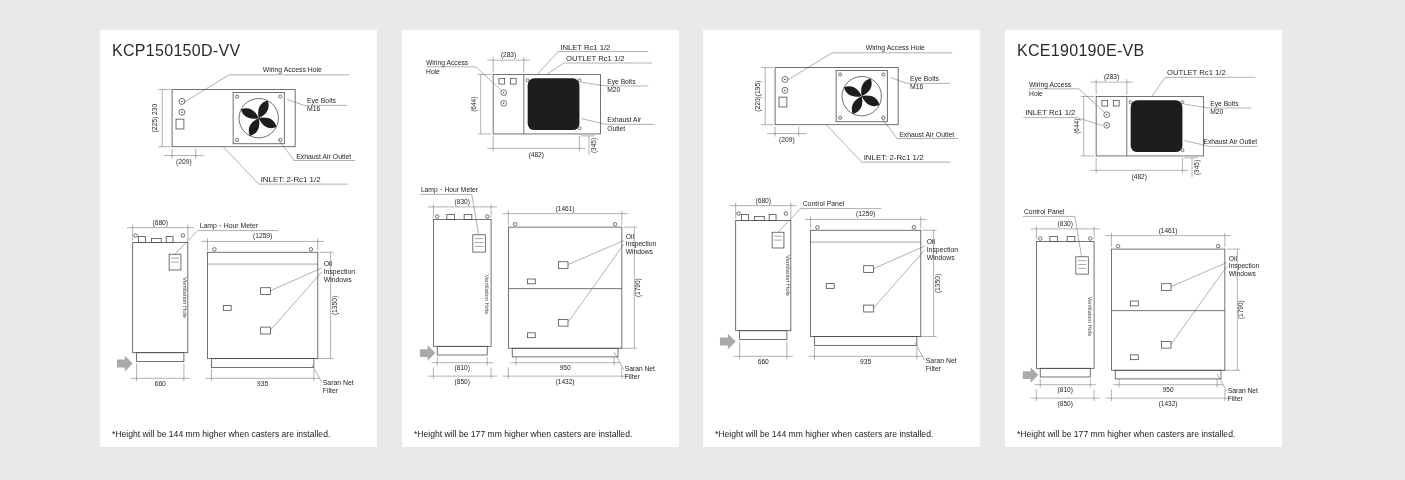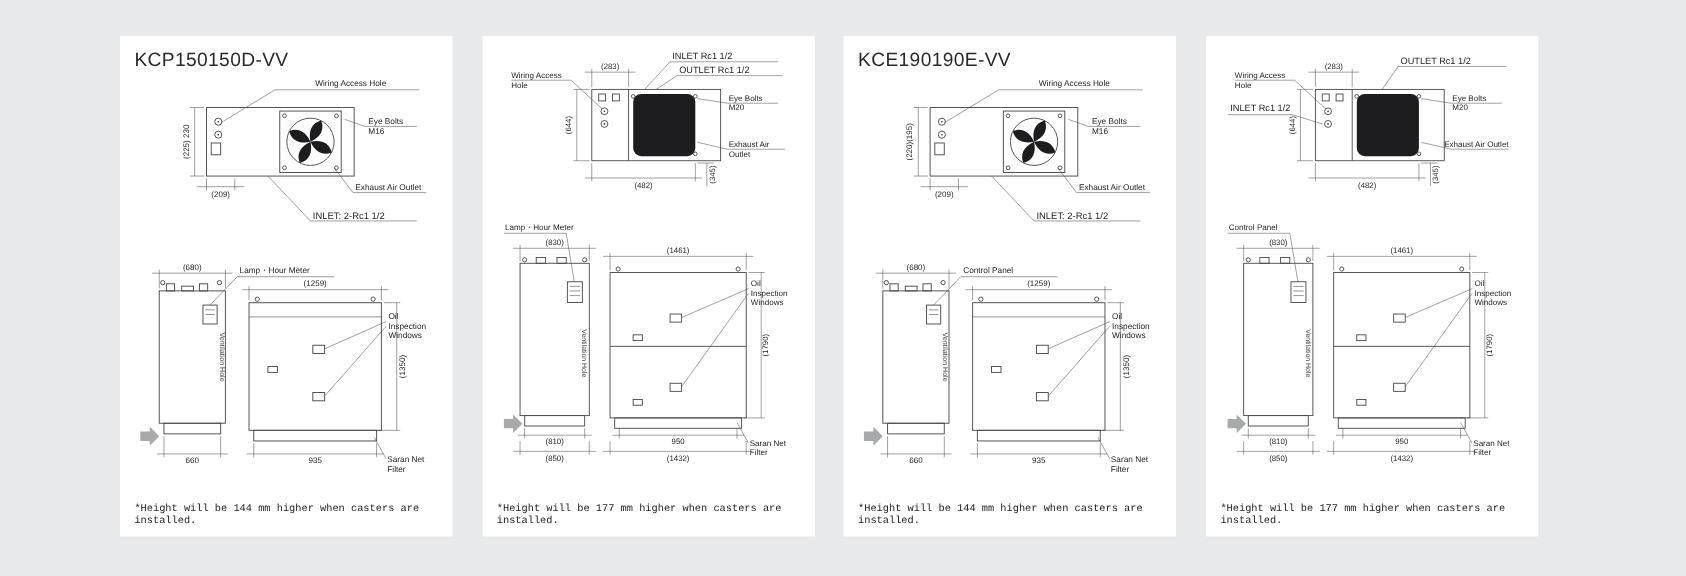--- a/index.html
+++ b/index.html
@@ -8,21 +8,21 @@
   .stage { position:absolute; inset:0; }
   .panel { position:absolute; top:30px; width:277px; height:417px; background:#ffffff;
            padding:10px 8px 8px 12px; display:flex; flex-direction:column; }
   .p1{left:100px}.p2{left:402px}.p3{left:703px}.p4{left:1005px}
   .panel-title { font-size:16px; font-weight:400; color:#2a2a2a; letter-spacing:.3px; margin:2px 0 2px; }
   svg.view { display:block; margin:0 auto; }
   .vv-top  { width:256px; height:133px; }
   .vv-front{ width:256px; height:212px; }
   .vb-top  { width:250px; height:139px; }
   .vb-front{ width:250px; height:226px; }
-  .note { margin-top:auto; font-size:8.6px; color:#222;font-family:Liberation Mono, monospace; }
+  .note { margin-top:auto; font-size:8.6px; color:#222; }
   svg text { font-family:"Liberation Sans",sans-serif; fill:#1e1e1e; }
   .t  { font-size:7px; }
   .td { font-size:6.8px; }
   .tb { font-size:8px; }
   .tv { font-size:6px; fill:#444; }
 </style>
 </head>
 <body>
 
 <svg width="0" height="0" style="position:absolute" aria-hidden="true">
@@ -254,21 +254,20 @@
       <text class="td" x="46" y="213" text-anchor="middle">(850)</text>
       <text class="td" x="153" y="199" text-anchor="middle">950</text>
       <text class="td" x="153" y="213" text-anchor="middle">(1432)</text>
       <text class="t" x="215" y="200">Saran Net</text>
       <text class="t" x="215" y="208">Filter</text>
     </svg>
     <p class="note">*Height will be 177 mm higher when casters are installed.</p>
   </section>
 
   <section class="panel p3">
-    <h2 class="panel-title">KCE190190E-VV</h2>
     <svg class="view vv-top" viewBox="0 0 260 135">
       <use href="#sym-vv-top"></use>
       <text class="t" x="152" y="10">Wiring Access Hole</text>
       <text class="t" x="197" y="42">Eye Bolts</text>
       <text class="t" x="197" y="50">M16</text>
       <text class="t" x="186" y="98">Exhaust Air Outlet</text>
       <text class="tb" x="150" y="122">INLET: 2-Rc1 1/2</text>
       <text class="td" x="45" y="57" text-anchor="middle" transform="rotate(-90 45 57)">(220)(195)</text>
       <text class="td" x="72" y="104" text-anchor="middle">(209)</text>
     </svg>
@@ -284,20 +283,21 @@
       <text class="tv" x="71" y="104" text-anchor="middle" transform="rotate(90 71 104)">Ventilation Hole</text>
       <text class="td" x="48" y="194" text-anchor="middle">660</text>
       <text class="td" x="152" y="194" text-anchor="middle">935</text>
       <text class="t" x="213" y="193">Saran Net</text>
       <text class="t" x="213" y="201">Filter</text>
     </svg>
     <p class="note">*Height will be 144 mm higher when casters are installed.</p>
   </section>
 
   <section class="panel p4">
+    <h2 class="panel-title">KCE190190E-VB</h2>
     <svg class="view vb-top" viewBox="0 0 260 145">
       <use href="#sym-vb-top"></use>
       <g stroke="#4a4a4a" stroke-width="0.45" fill="none">
         <polyline points="136,36 150,16 244,16"></polyline>
         <line x1="2" y1="58" x2="58" y2="58"></line>
         <polyline points="58,58 84,66"></polyline>
       </g>
       <text class="tb" x="152" y="14">OUTLET Rc1 1/2</text>
       <text class="tb" x="4" y="55">INLET Rc1 1/2</text>
       <text class="td" x="94" y="18" text-anchor="middle">(283)</text>

